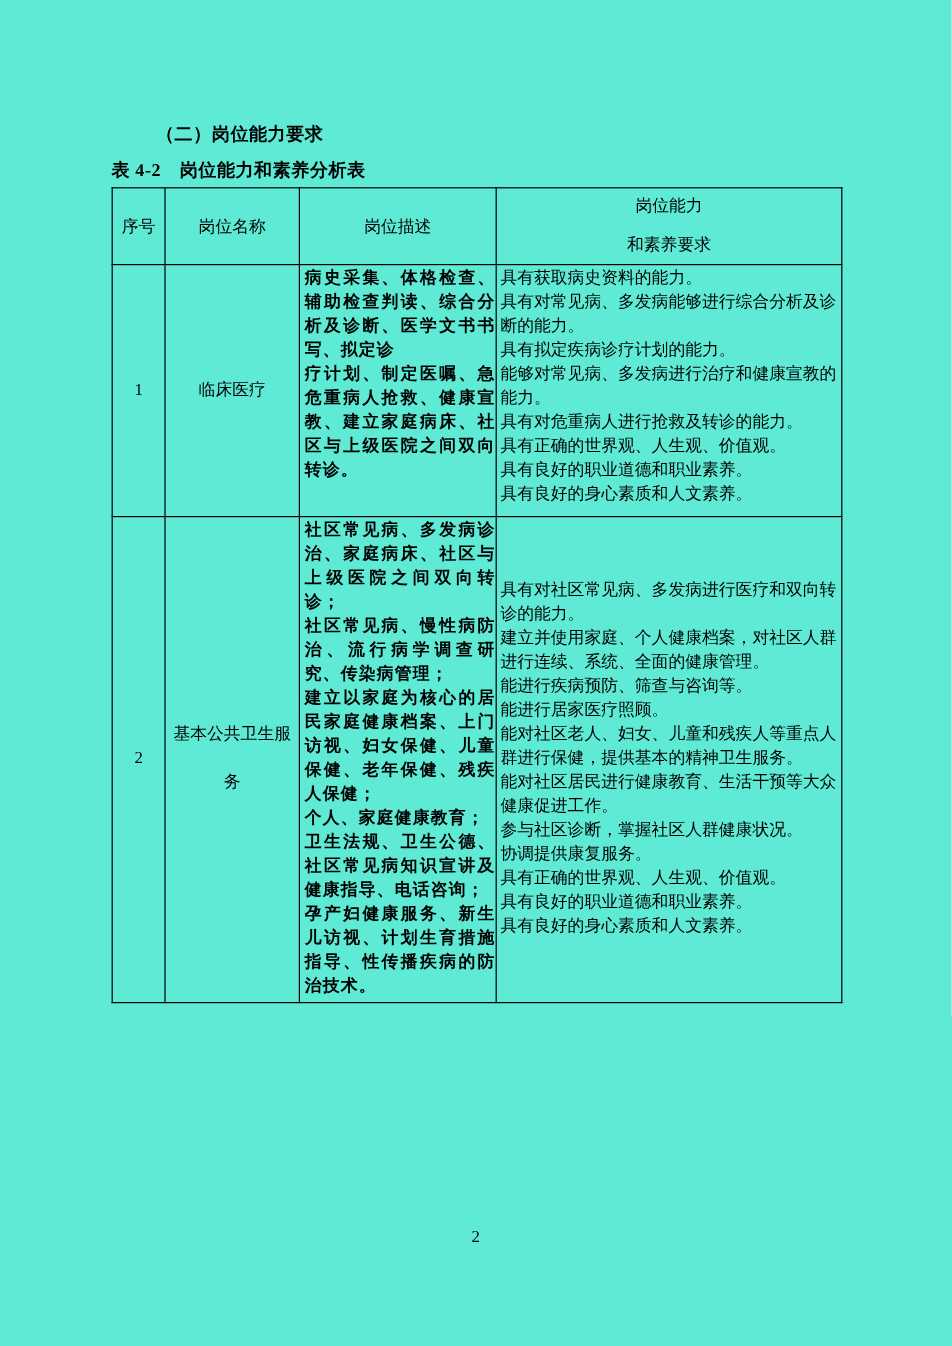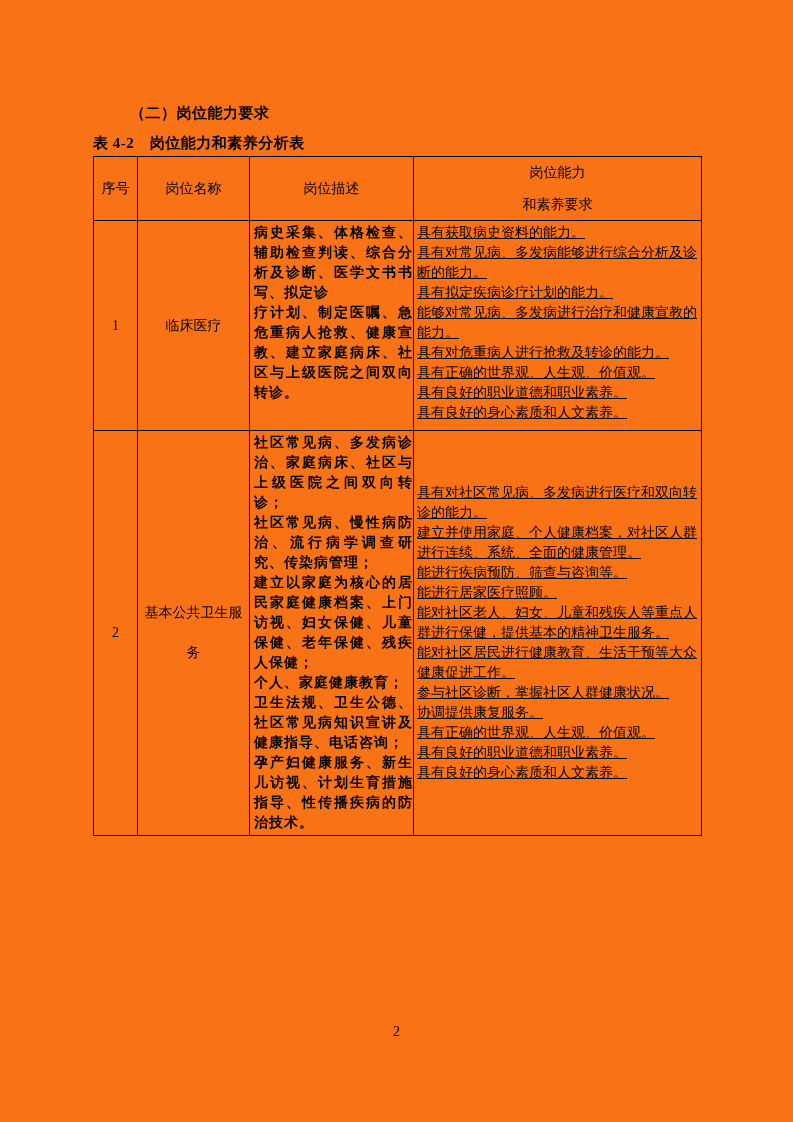--- a/index.html
+++ b/index.html
@@ -1,21 +1,21 @@
 <!DOCTYPE html>
 <html><head>
 <meta charset="utf-8">
 <style>
   * { box-sizing: border-box; }
   html, body { margin: 0; padding: 0; background: #e8e8e8; }
   .page {
     width: 793px;
     height: 1122px;
     margin: 0 auto;
-    background: #f97316;
+    background: #5eead4;
     position: relative;
     font-family: "Liberation Serif", "DejaVu Serif", serif;
     color: #000000;
     padding: 103px 93px 0 93px;
     overflow: hidden;
   }
   .section-heading {
     font-size: 15px;
     font-weight: bold;
     margin: 0;
@@ -71,21 +71,20 @@
   }
   td.c-desc p {
     margin: 0;
     line-height: 20px;
     text-align: justify;
     letter-spacing: 1px;
   }
   td.c-abil {
     vertical-align: top;
     padding: 2px 3px 2px 3px;
-    text-decoration: underline;
   }
   td.c-abil p {
     margin: 0;
     line-height: 20px;
     text-align: left;
   }
   tr.row-2 td.c-abil { vertical-align: middle; }
   .page-number {
     position: absolute;
     left: 0;

